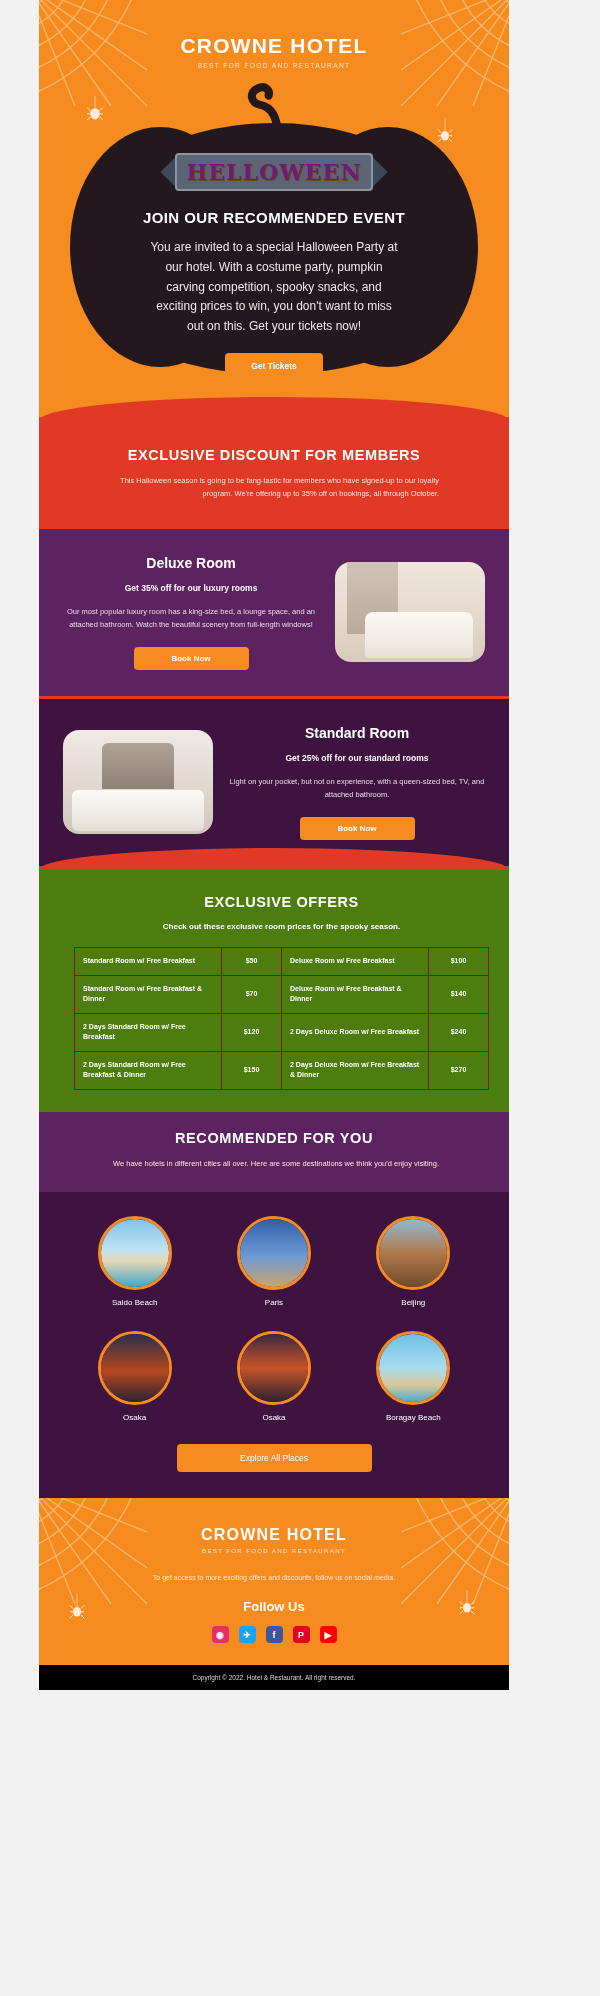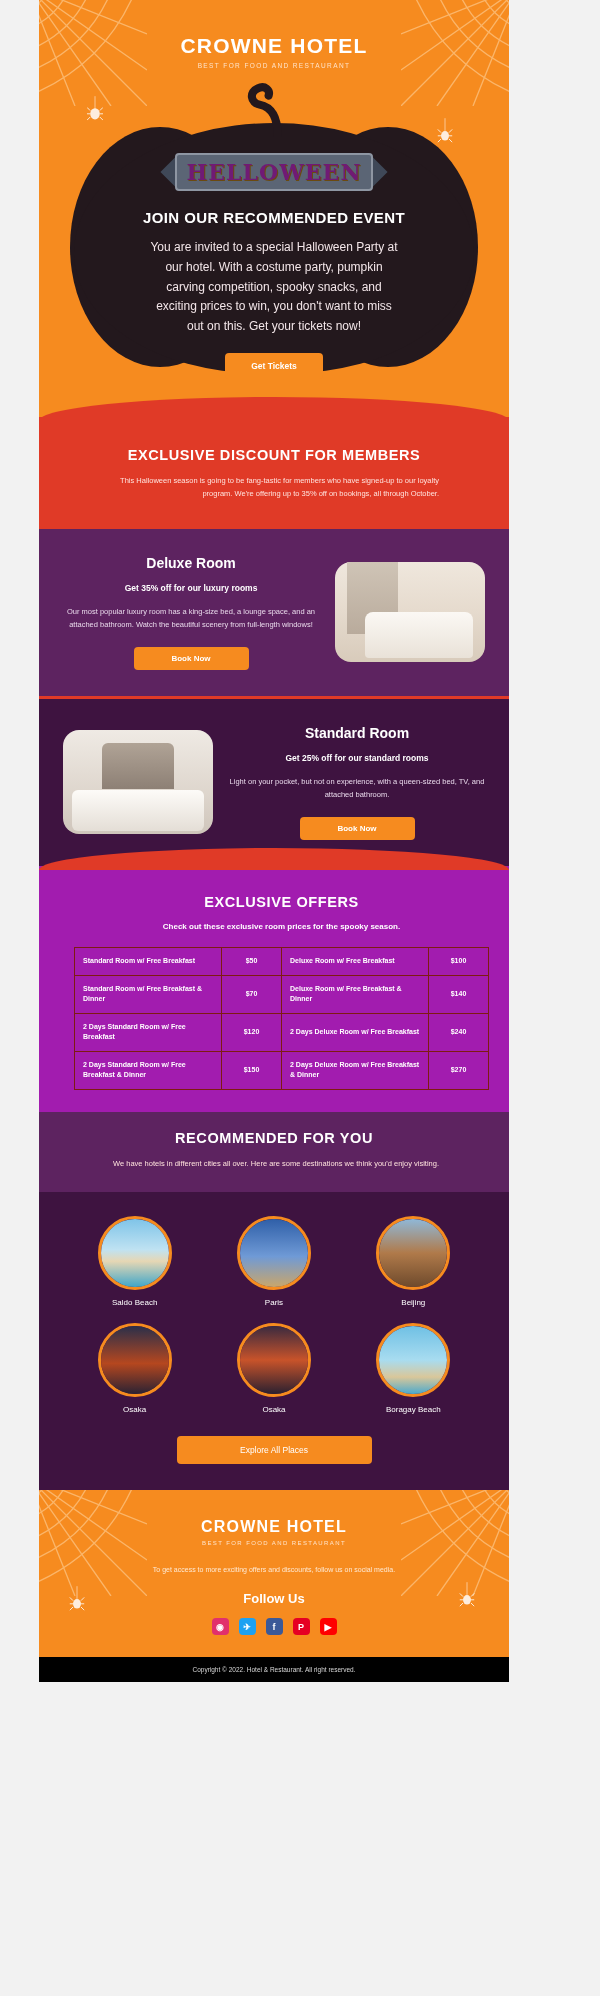--- a/index.html
+++ b/index.html
@@ -246,21 +246,21 @@
     border-radius: 4px;
     border: none;
     cursor: pointer;
     display: inline-block;
     text-align: center;
   }
   .purple-dark { background: #3e1340; }
 
   
   .offers {
-    background: #a21caf;
+    background: #4d7c0f;
     padding: 28px 20px 22px 35px;
     text-align: center;
     position: relative;
   }
   .offers-wave {
     position: absolute;
     top: -18px; left: 0; right: 0;
     height: 22px;
     background: #e03a27;
     border-radius: 50% 50% 0 0 / 100% 100% 0 0;
@@ -298,21 +298,21 @@
     padding: 18px 40px 22px 40px;
     text-align: center;
   }
   .reco-body {
     background: #3e1340;
     padding: 24px 26px 26px 26px;
   }
   .dest-grid {
     display: grid;
     grid-template-columns: repeat(3, 1fr);
-    row-gap: 16px;
+    row-gap: 24px;
     justify-items: center;
   }
   .dest { text-align: center; width: 110px; }
   .dest-circle {
     width: 74px; height: 74px;
     border-radius: 50%;
     border: 3px solid #f68b1f;
     overflow: hidden;
     margin: 0 auto 8px auto;
     position: relative;

